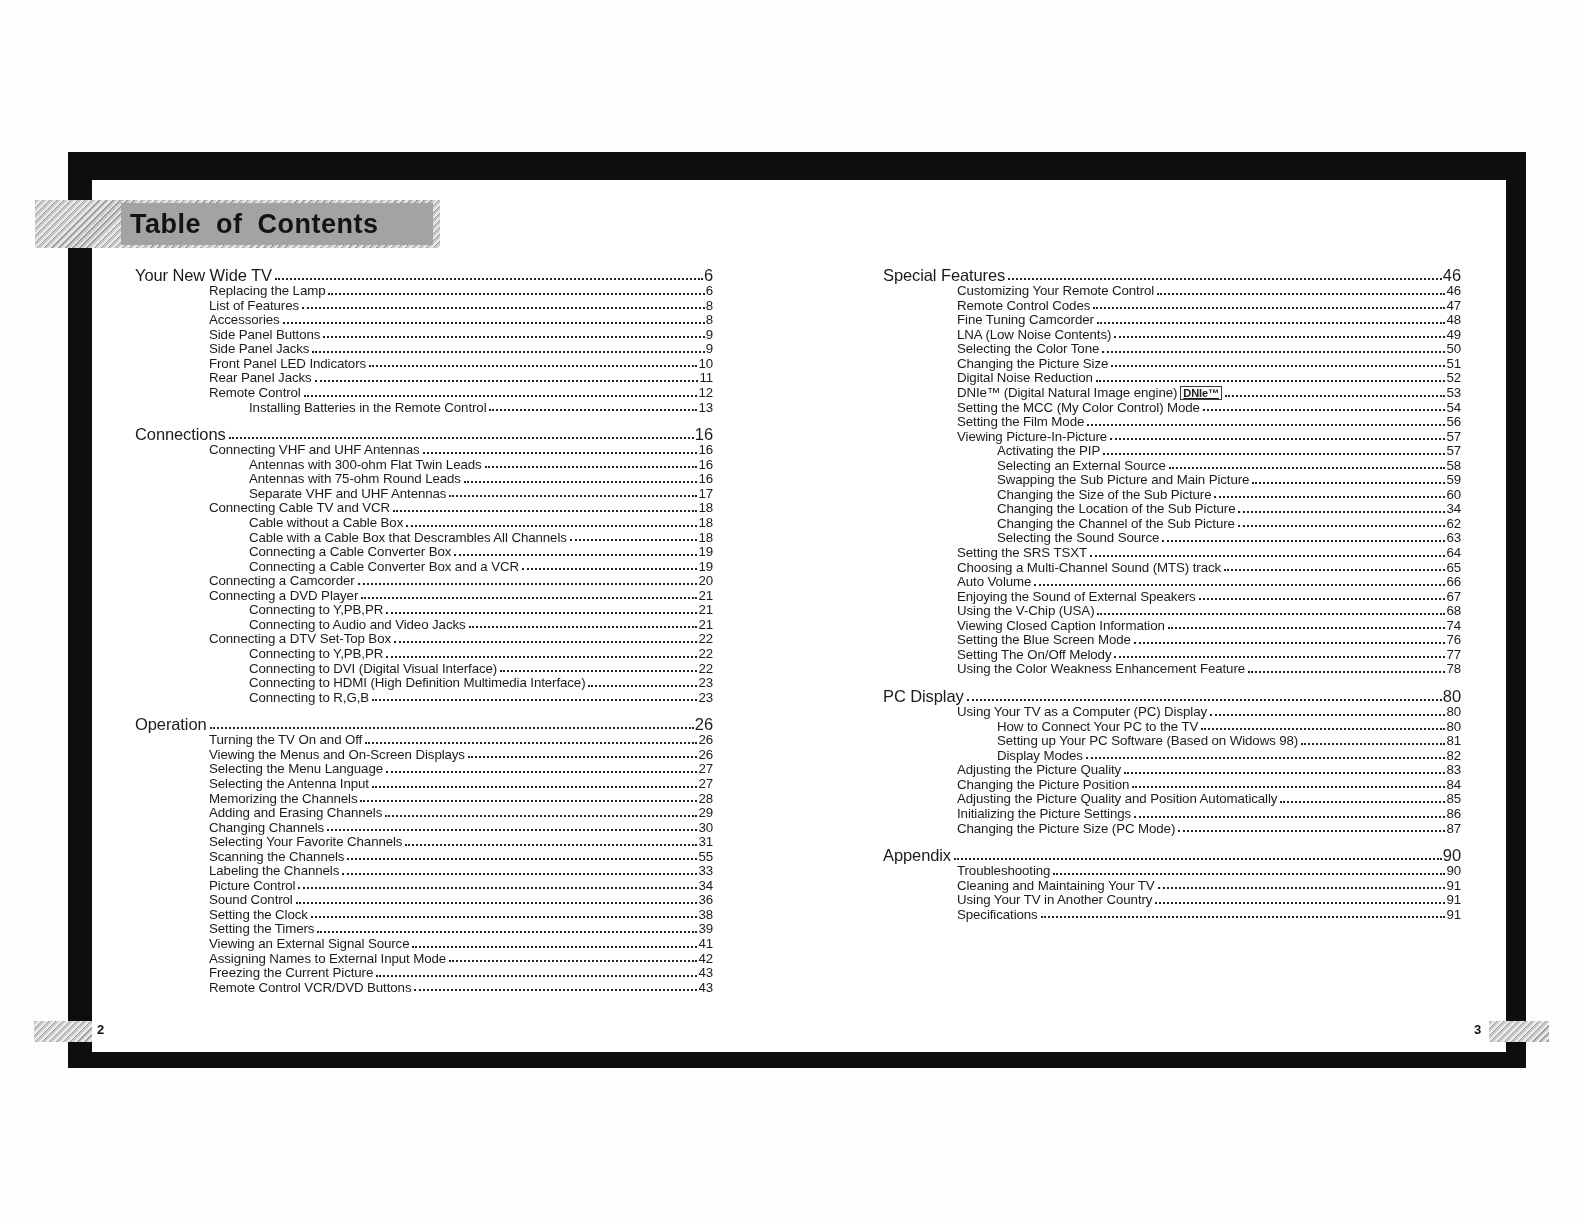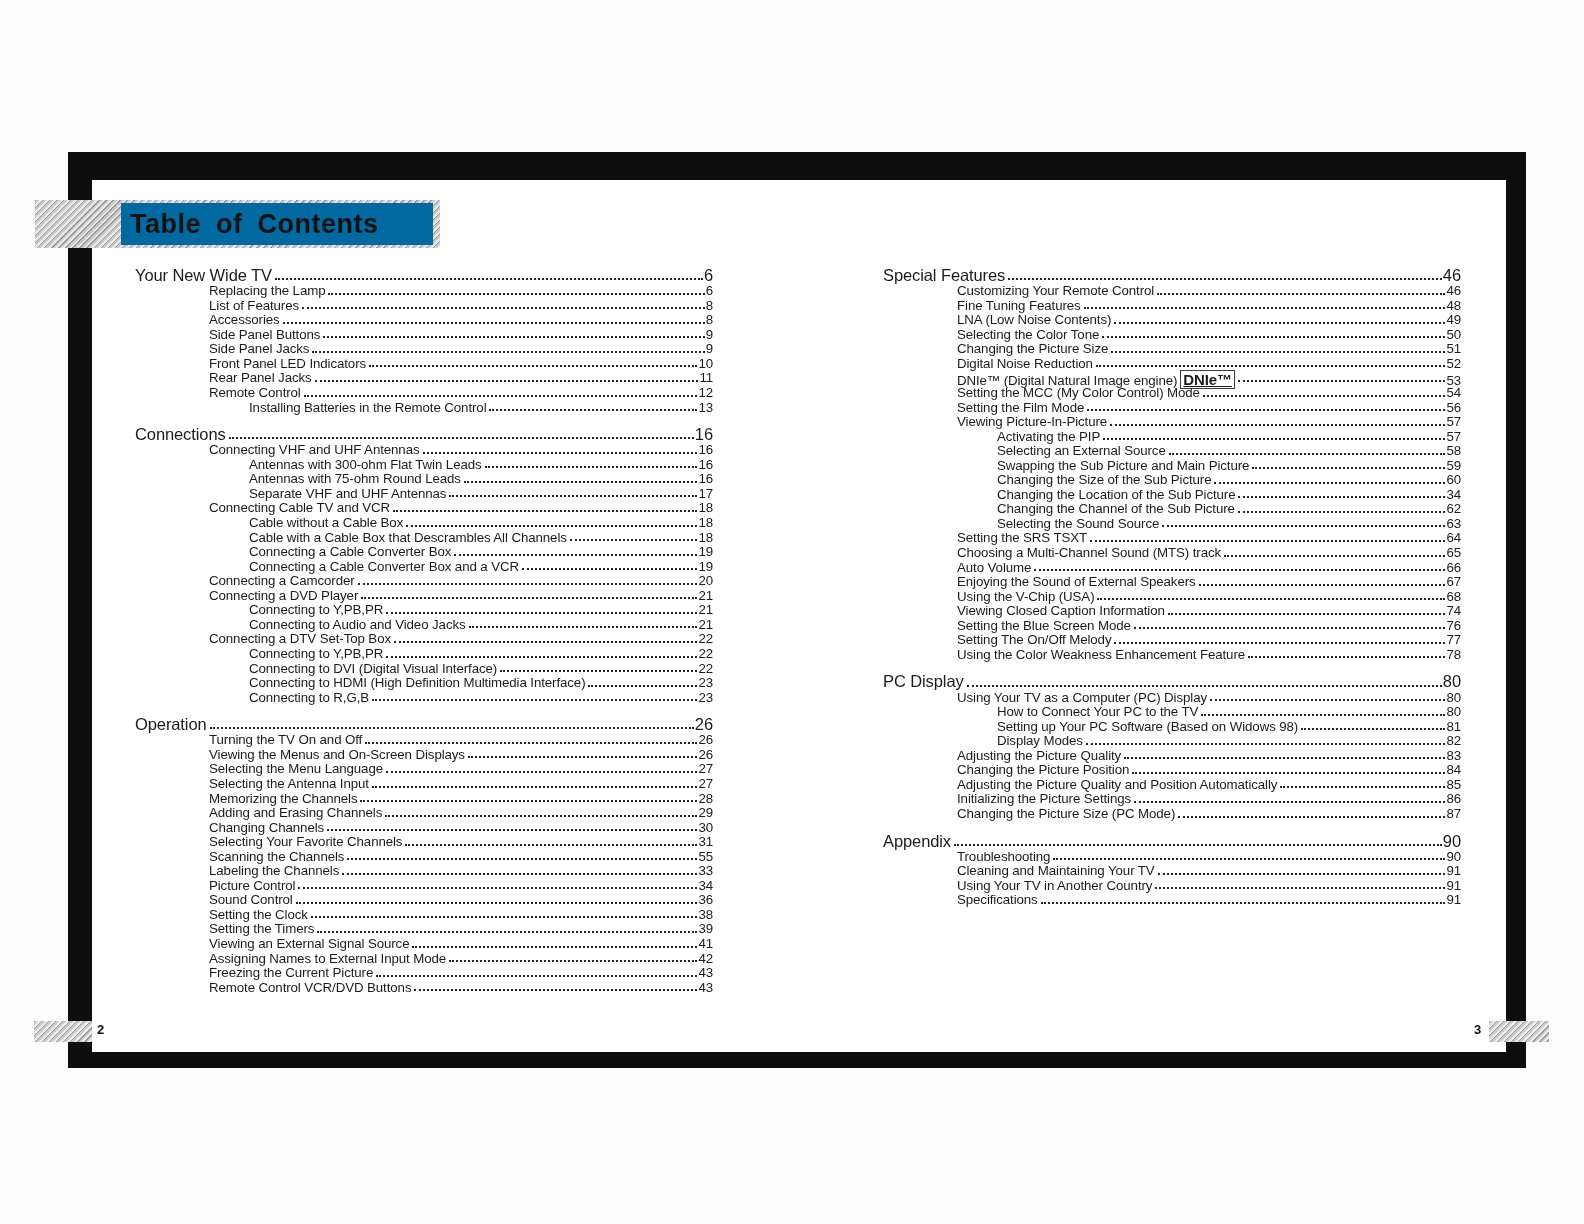--- a/index.html
+++ b/index.html
@@ -24,21 +24,21 @@
   .header-band {
     position:absolute; left:35px; top:200px;
     width:405px; height:48px;
     background:
       repeating-linear-gradient(135deg,#9a9a9a 0 1px,#c9c9c9 1px 3px,#e9e9e9 3px 5px),
       #c5c5c5;
   }
   .title-box {
     position:absolute; left:121px; top:203px;
     width:312px; height:42px;
-    background:#0369a1;
+    background:#a3a3a3;
     display:flex; align-items:center;
   }
   .page-title {
     font-size:27px; font-weight:bold;
     letter-spacing:0.5px; word-spacing:7px;
     padding-left:9px; color:#131313;
     transform:scaleY(1.05);
   }
   
   .toc-col { position:absolute; top:266px; width:578px; }
@@ -53,21 +53,21 @@
   .lvl2 { padding-left:114px;justify-content:flex-end; }
   .lbl { white-space:nowrap; }
   .dots {
     flex:1 1 auto; min-width:8px;
     border-bottom:2px dotted #232323;
     margin:0 1px 3px 3px;
     align-self:flex-end;
   }
   .pg { white-space:nowrap; }
   .badge {
-    font-size:15px; font-weight:bold;
+    font-size:11px; font-weight:bold;
     border:1px solid #3a3a3a;
     padding:0 2px; margin-left:3px;
     text-decoration:underline;
     white-space:nowrap;
   }
   
   .tab {
     position:absolute; height:21px;
     background:
       repeating-linear-gradient(135deg,#9a9a9a 0 1px,#cbcbcb 1px 3px,#ececec 3px 5px),
@@ -346,21 +346,26 @@
         <span class="lbl">Special Features</span>
         <span class="dots"></span>
         <span class="pg">46</span>
       </div>
       <div class="toc-row item-row lvl1">
         <span class="lbl">Customizing Your Remote Control</span>
         <span class="dots"></span>
         <span class="pg">46</span>
       </div>
       <div class="toc-row item-row lvl1">
-        <span class="lbl">Fine Tuning Features</span>
+        <span class="lbl">Remote Control Codes</span>
+        <span class="dots"></span>
+        <span class="pg">47</span>
+      </div>
+      <div class="toc-row item-row lvl1">
+        <span class="lbl">Fine Tuning Camcorder</span>
         <span class="dots"></span>
         <span class="pg">48</span>
       </div>
       <div class="toc-row item-row lvl1">
         <span class="lbl">LNA (Low Noise Contents)</span>
         <span class="dots"></span>
         <span class="pg">49</span>
       </div>
       <div class="toc-row item-row lvl1">
         <span class="lbl">Selecting the Color Tone</span>

